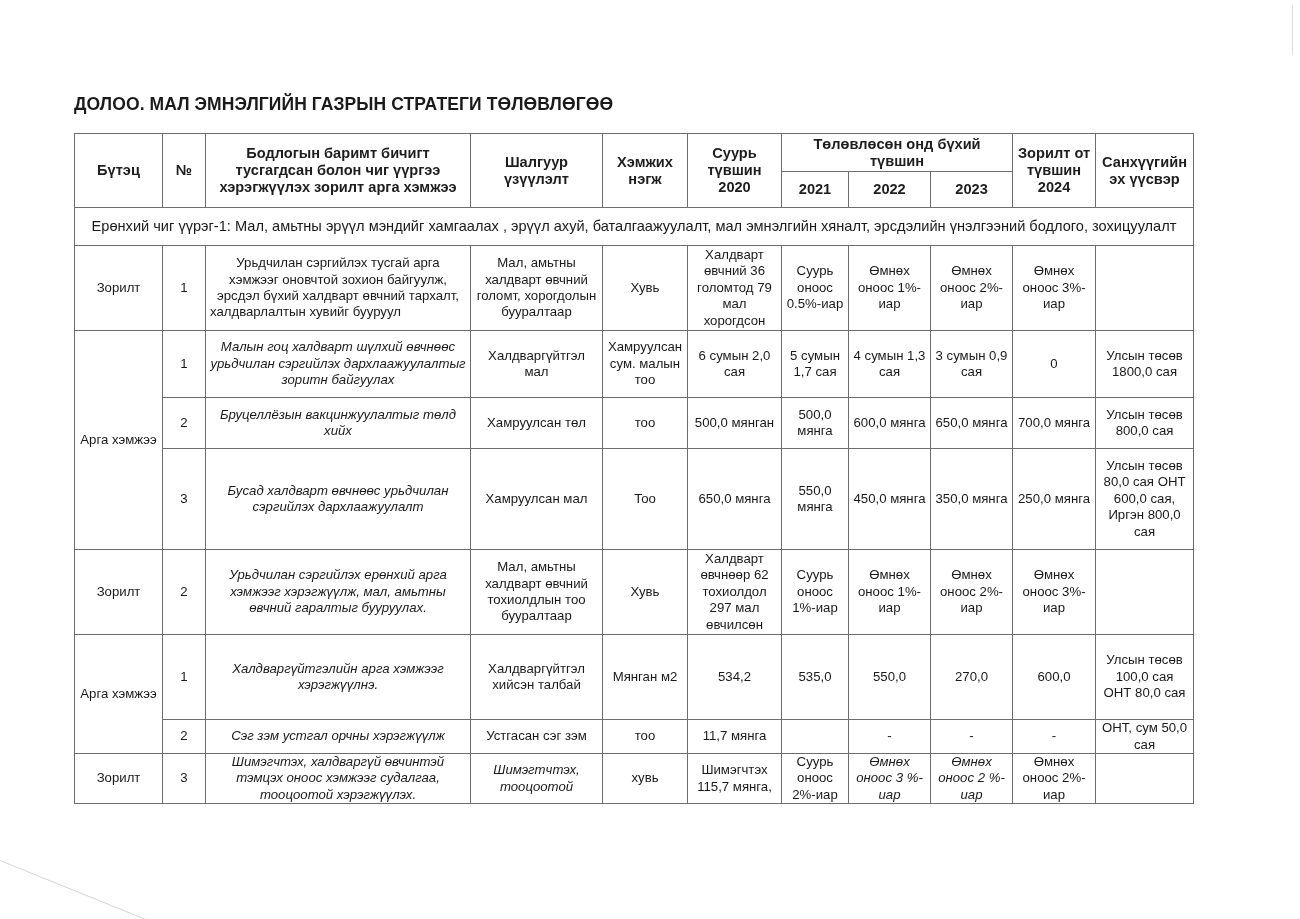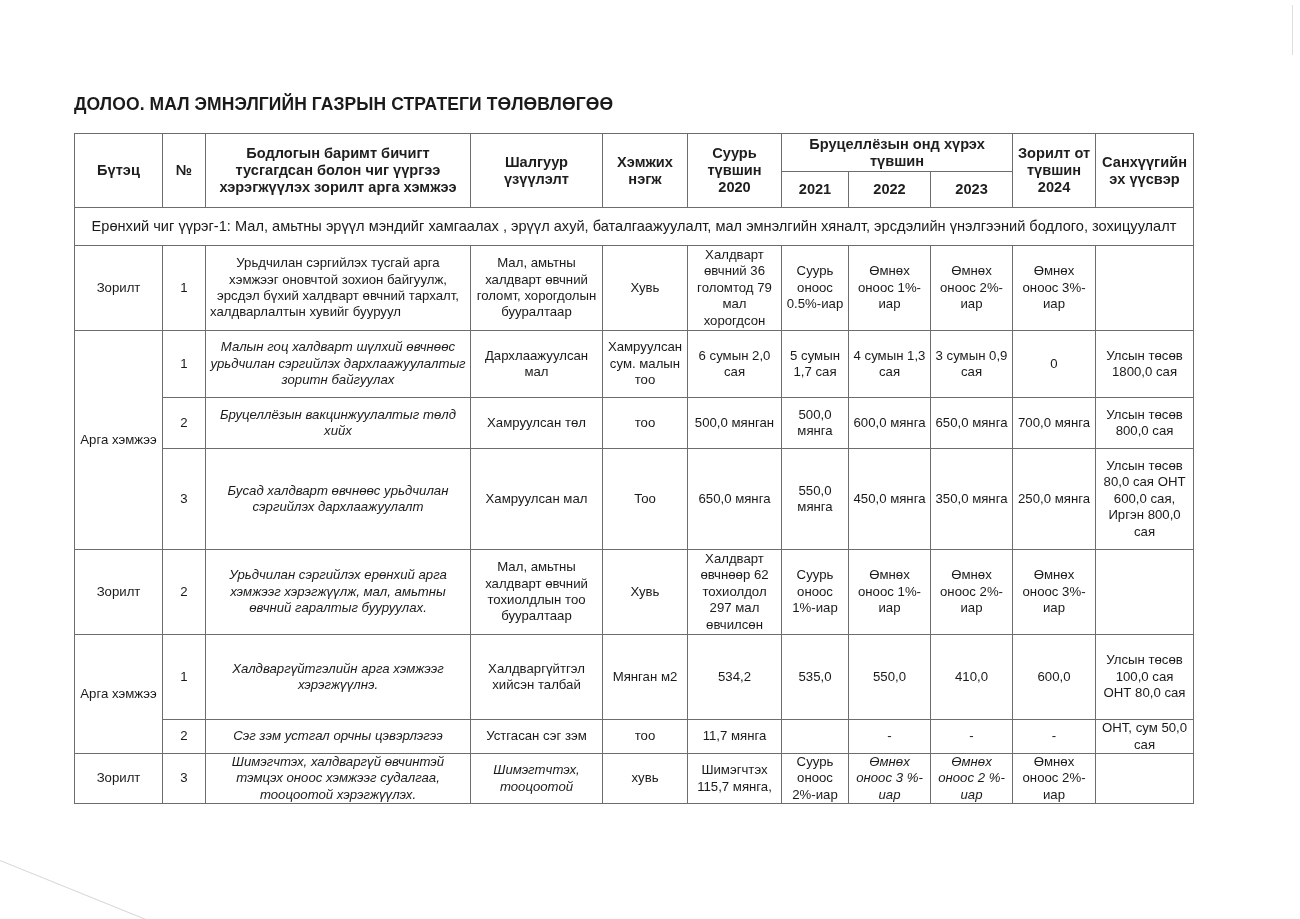--- a/index.html
+++ b/index.html
@@ -52,21 +52,21 @@
       <col style="width:98px">
   </colgroup>
   <thead>
     <tr style="height:38px">
       <th rowspan="2">Бүтэц</th>
       <th rowspan="2">№</th>
       <th rowspan="2">Бодлогын баримт бичигт тусгагдсан болон чиг үүргээ хэрэгжүүлэх зорилт арга хэмжээ</th>
       <th rowspan="2">Шалгуур үзүүлэлт</th>
       <th rowspan="2">Хэмжих нэгж</th>
       <th rowspan="2">Суурь түвшин 2020</th>
-      <th colspan="3">Бруцеллёзын онд хүрэх түвшин</th>
+      <th colspan="3">Төлөвлөсөн онд бүхий түвшин</th>
       <th rowspan="2">Зорилт от түвшин 2024</th>
       <th rowspan="2">Санхүүгийн эх үүсвэр</th>
     </tr>
     <tr style="height:36px">
       <th>2021</th>
       <th>2022</th>
       <th>2023</th>
     </tr>
   </thead>
   <tbody>
@@ -85,21 +85,21 @@
       <td>Өмнөх оноос 1%-иар</td>
       <td>Өмнөх оноос 2%-иар</td>
       <td>Өмнөх оноос 3%-иар</td>
       <td></td>
     </tr>
 
     <tr style="height:67px">
       <td rowspan="3">Арга хэмжээ</td>
       <td>1</td>
       <td class="left">Малын гоц халдварт шүлхий өвчнөөс урьдчилан сэргийлэх дархлаажуулалтыг зоритн байгуулах</td>
-      <td>Дархлаажуулсан мал</td>
+      <td>Халдваргүйтгэл мал</td>
       <td>Хамруулсан сум. малын тоо</td>
       <td>6 сумын 2,0 сая</td>
       <td>5 сумын 1,7 сая</td>
       <td>4 сумын 1,3 сая</td>
       <td>3 сумын 0,9 сая</td>
       <td>0</td>
       <td>Улсын төсөв 1800,0 сая</td>
     </tr>
     <tr style="height:51px">
       <td>2</td>
@@ -142,27 +142,27 @@
 
     <tr style="height:85px">
       <td rowspan="2">Арга хэмжээ</td>
       <td>1</td>
       <td class="left">Халдваргүйтгэлийн арга хэмжээг хэрэгжүүлнэ.</td>
       <td>Халдваргүйтгэл хийсэн талбай</td>
       <td>Мянган м2</td>
       <td>534,2</td>
       <td>535,0</td>
       <td>550,0</td>
-      <td>410,0</td>
+      <td>270,0</td>
       <td>600,0</td>
       <td>Улсын төсөв 100,0 сая ОНТ 80,0 сая</td>
     </tr>
     <tr style="height:34px">
       <td>2</td>
-      <td class="left">Сэг зэм устгал орчны цэвэрлэгээ</td>
+      <td class="left">Сэг зэм устгал орчны хэрэгжүүлж</td>
       <td>Устгасан сэг зэм</td>
       <td>тоо</td>
       <td>11,7 мянга</td>
       <td></td>
       <td>-</td>
       <td>-</td>
       <td>-</td>
       <td>ОНТ, сум 50,0 сая</td>
     </tr>
 

